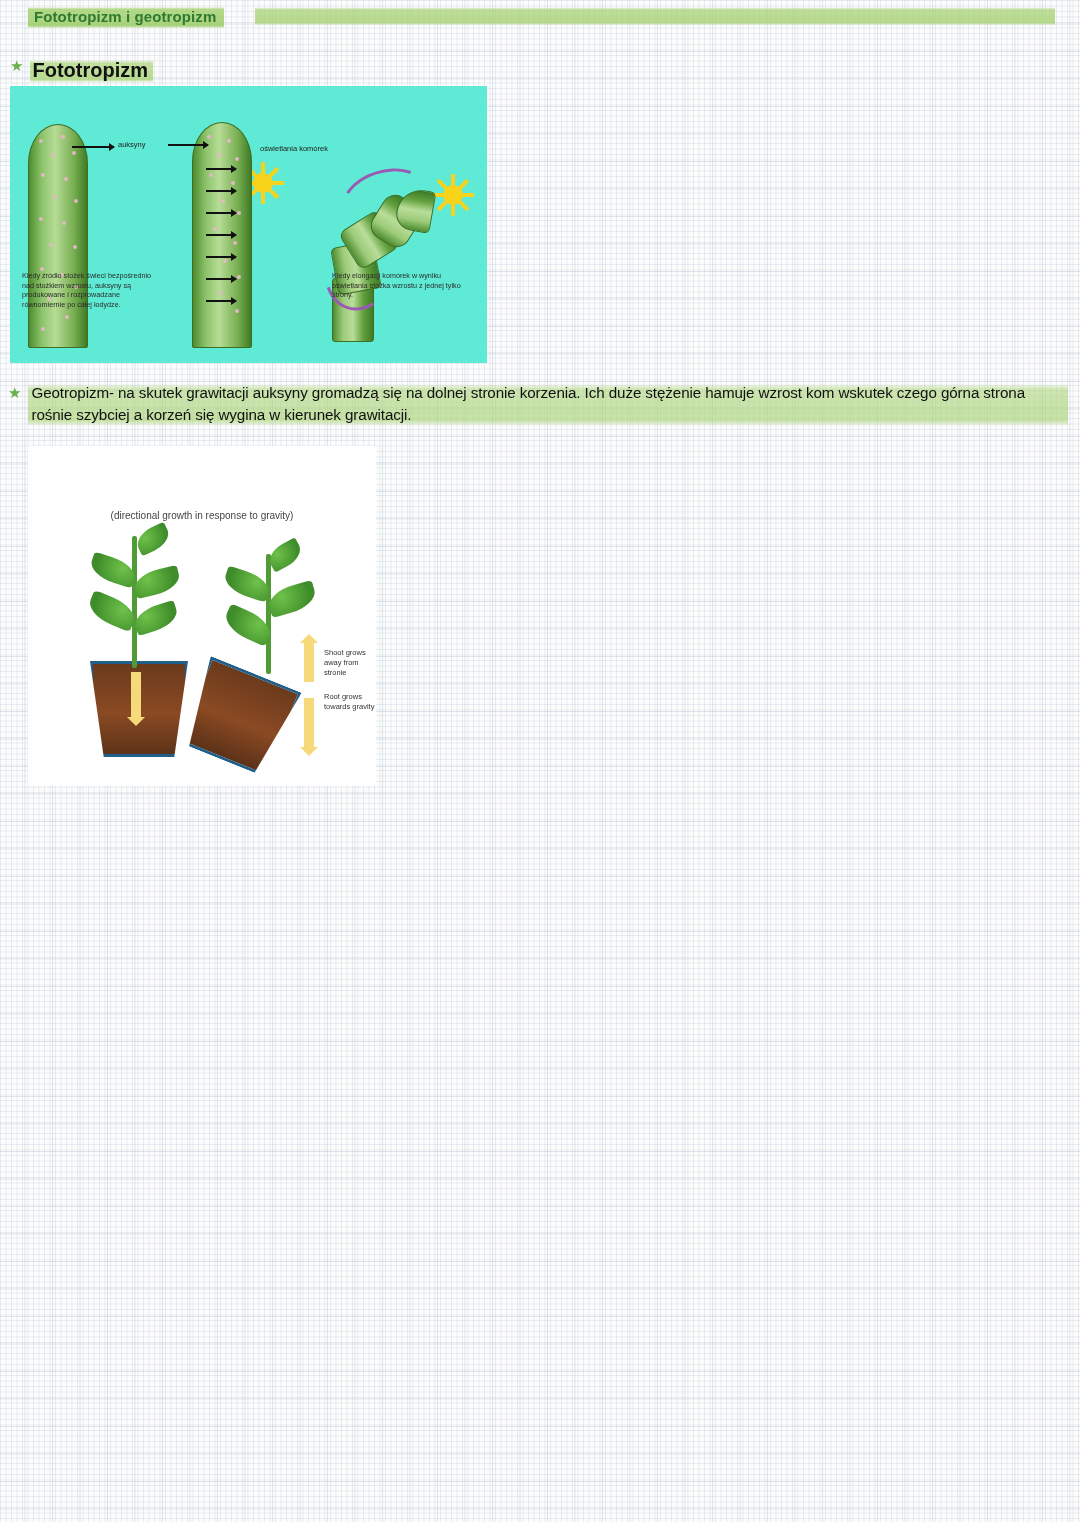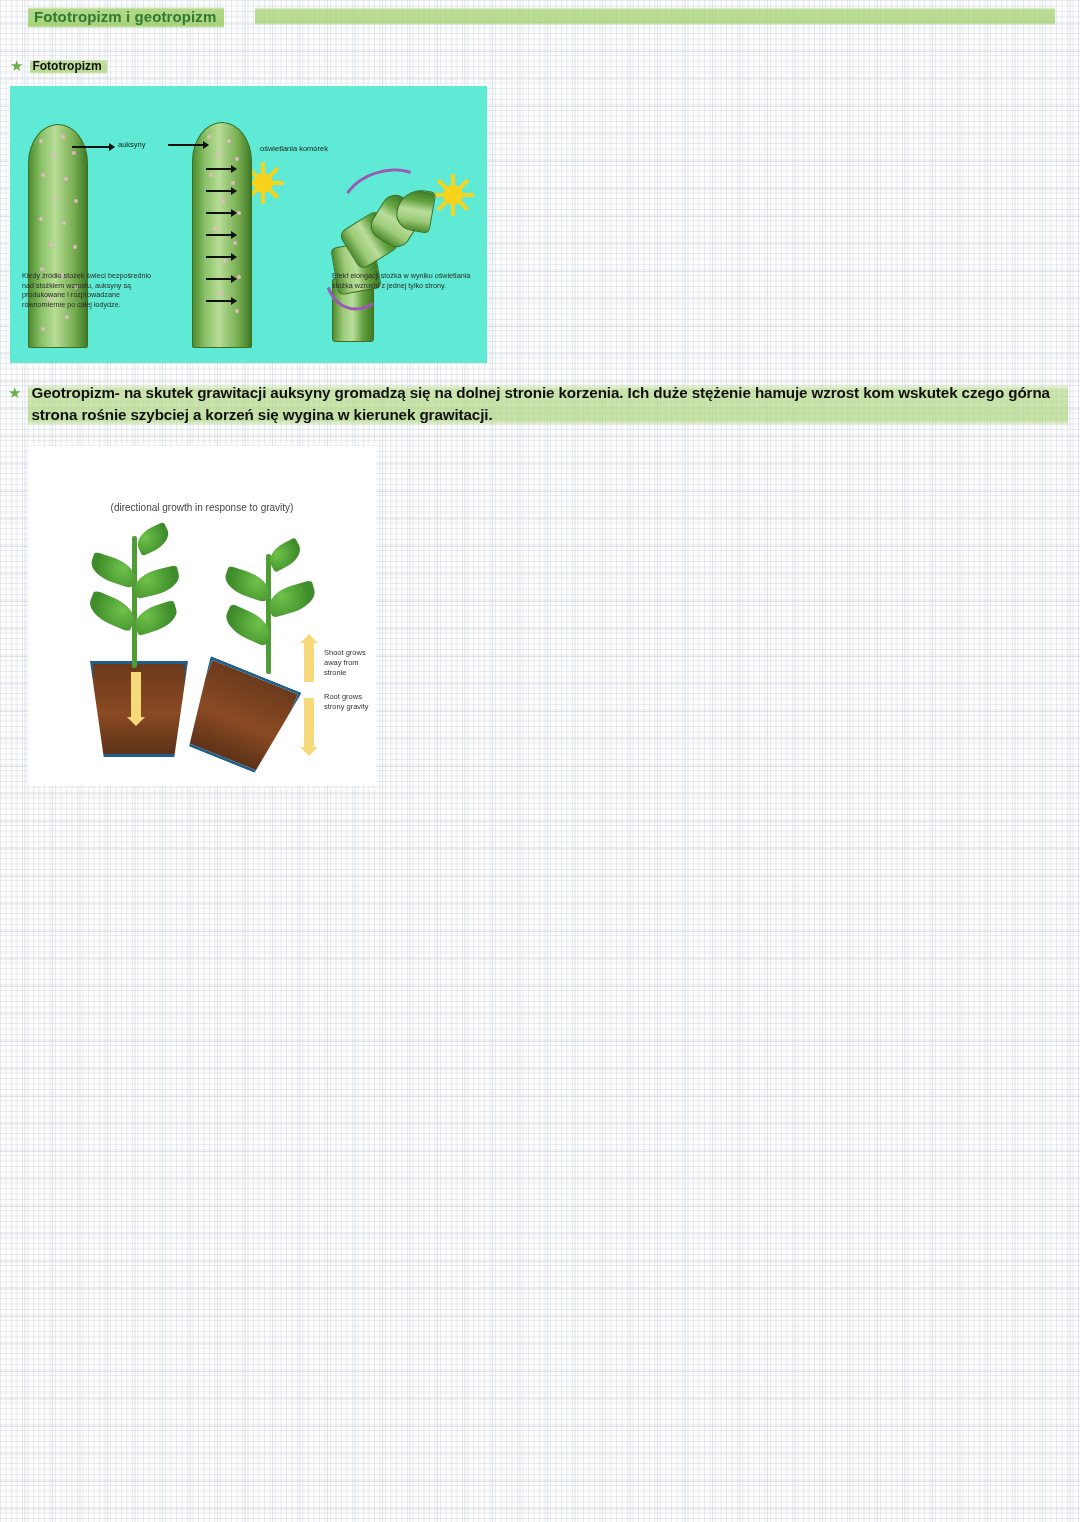--- a/index.html
+++ b/index.html
@@ -50,21 +50,21 @@
   }
 
   
   .star{
     color:#6ab04a;font-size:15px;line-height:1;
   }
   .sec1{
     position:absolute;left:10px;top:58px;display:flex;align-items:flex-start;gap:7px;z-index:5;
   }
   .sec1 .lbl{
-    font-size:12px;font-weight:700;color:#111;
+    font-size:20px;font-weight:700;color:#111;
     background:linear-gradient(to bottom, rgba(190,222,150,0) 8%, rgba(176,215,128,0.75) 20%, rgba(170,212,120,0.8) 82%, rgba(190,222,150,0) 95%);
     padding:1px 5px 2px 2px;border-radius:2px;
   }
 
   
   .fig1{
     position:absolute;left:10px;top:86px;width:477px;height:277px;
     background:#5eead4;z-index:3;
   }
   .fig1 .cap{
@@ -96,31 +96,31 @@
 
   
   .purp{position:absolute;border:3px solid #9b59b6;border-color:#9b59b6 transparent transparent transparent;border-radius:50%;}
 
   
   .sec2{
     position:absolute;left:8px;top:381px;width:1060px;z-index:5;
     display:flex;align-items:flex-start;gap:7px;
   }
   .sec2 .txt{
-    font-size:15.2px;font-weight:700;color:#111;line-height:1.47;letter-spacing:-.1px;
+    font-size:15.2px;font-weight:400;color:#111;line-height:1.47;letter-spacing:-.1px;
     background:linear-gradient(to bottom, rgba(190,222,150,0) 6%, rgba(176,215,128,0.62) 18%, rgba(170,212,120,0.66) 84%, rgba(190,222,150,0) 96%);
     padding:1px 3px;
   }
 
   
   .fig2{
     position:absolute;left:28px;top:446px;width:348px;height:340px;background:#fff;z-index:3;
   }
   .fig2 .g-title{position:absolute;left:0;right:0;top:20px;text-align:center;font-size:23px;color:#333;letter-spacing:.5px;}
-  .fig2 .g-sub{position:absolute;left:0;right:0;top:56px;text-align:center;font-size:10px;color:#444;}
+  .fig2 .g-sub{position:absolute;left:0;right:0;top:64px;text-align:center;font-size:10px;color:#444;}
   .pot{position:absolute;background:linear-gradient(to bottom,#6b3a1c,#8a4a23 55%,#5d3218);}
   .stem{position:absolute;background:#4f9b36;border-radius:2px;}
   .leaf{position:absolute;background:radial-gradient(circle at 30% 30%, #6fc24a, #3e8c2a 75%);border-radius:60% 12% 60% 12%;}
   .note{position:absolute;font-size:7.5px;color:#333;line-height:1.3;text-align:left;}
   .varrow{position:absolute;width:10px;background:#f5d97a;}
   .varrow:before{content:"";position:absolute;left:-4px;top:-8px;border-left:9px solid transparent;border-right:9px solid transparent;border-bottom:9px solid #f5d97a;}
   .varrow.down:before{top:auto;bottom:-8px;border-bottom:none;border-top:9px solid #f5d97a;}
 </style>
 </head>
 <body>
@@ -232,21 +232,21 @@
     <div class="bentseg" style="left:18px;top:20px;width:44px;height:42px;border-radius:8px;transform:rotate(-32deg);"></div>
     <div class="bentseg" style="left:44px;top:2px;width:46px;height:40px;border-radius:14px;transform:rotate(-58deg);"></div>
     <div class="bentseg" style="left:66px;top:-6px;width:40px;height:34px;border-radius:20px 30px 6px 6px;transform:rotate(-80deg);"></div>
   </div>
 
   <div class="purp" style="left:330px;top:84px;width:84px;height:56px;transform:rotate(-18deg);"></div>
   <div class="purp" style="left:316px;top:120px;width:70px;height:100px;transform:rotate(200deg);"></div>
   <div class="lblsm" style="left:250px;top:58px;">oświetlania komórek</div>
 
   <div class="cap" style="left:12px;top:185px;width:140px;">Kiedy źródło stożek świeci bezpośrednio nad stożkiem wzrostu, auksyny są produkowane i rozprowadzane równomiernie po całej łodydze.</div>
-  <div class="cap" style="left:322px;top:185px;width:140px;">Efekt elongacji stożka w wyniku oświetlania stożka wzrostu z jednej tylko strony.</div>
+  <div class="cap" style="left:322px;top:185px;width:140px;">Kiedy elongacji komórek w wyniku oświetlania stożka wzrostu z jednej tylko strony.</div>
 </div>
 
 <div class="sec2">
   <div class="star" style="margin-top:4px;">★</div>
   <div class="txt">Geotropizm- na skutek grawitacji auksyny gromadzą się na dolnej stronie korzenia. Ich duże stężenie hamuje wzrost kom wskutek czego górna strona rośnie szybciej a korzeń się wygina w kierunek grawitacji.</div>
 </div>
 
 <div class="fig2">
   <div class="g-sub">(directional growth in response to gravity)</div>
 
@@ -265,14 +265,14 @@
   <div class="leaf" style="left:240px;top:140px;width:48px;height:26px;transform:rotate(-16deg);"></div>
   <div class="leaf" style="left:196px;top:166px;width:48px;height:26px;transform:rotate(24deg) scaleX(-1);"></div>
 
   <div class="varrow" style="left:276px;top:196px;height:40px;"></div>
   <div class="varrow down" style="left:276px;top:252px;height:50px;"></div>
   <div class="varrow down" style="left:103px;top:226px;height:46px;"></div>
 
   <div class="note" style="left:296px;top:202px;width:56px;white-space:pre-line;">Shoot grows
 away from stronie</div>
   <div class="note" style="left:296px;top:246px;width:56px;white-space:pre-line;">Root grows
-strony gravity</div>
+towards gravity</div>
 </div>
 
 </body></html>

